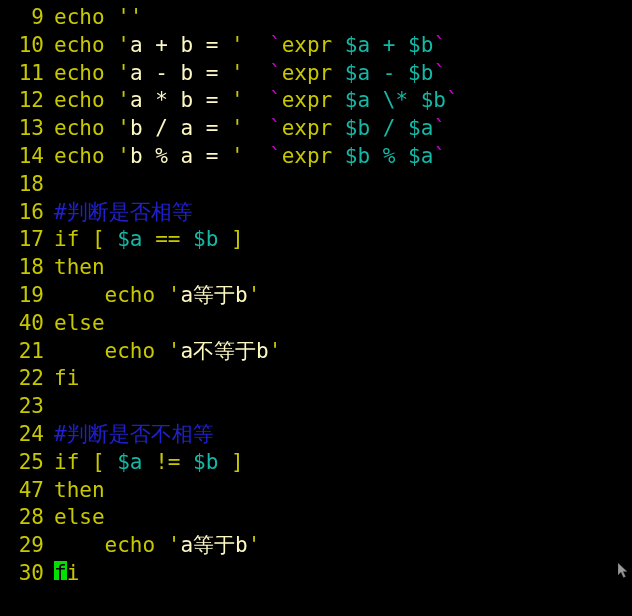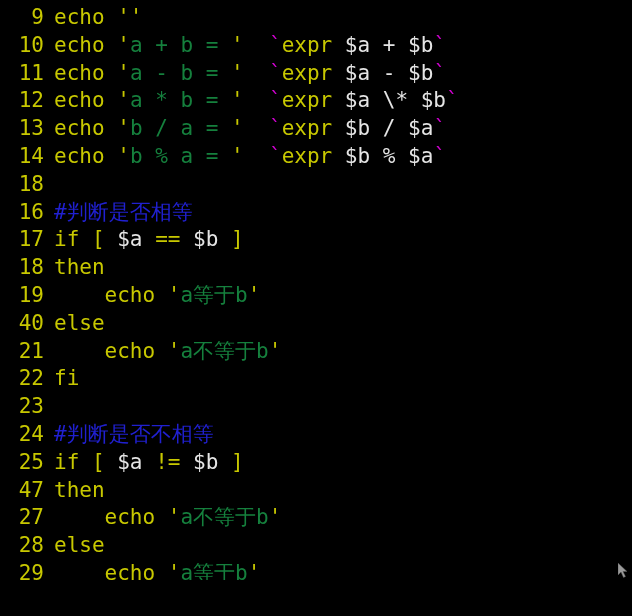--- a/index.html
+++ b/index.html
@@ -41,23 +41,23 @@
   }
   .gutter-gap {
     display: inline-block;
     width: 10px;
   }
   .tok {
     font-size: 21px;
   }
   
   .t-normal   { color: #c8c800; }  
-  .t-string   { color: #15803d; }  
+  .t-string   { color: #fef9c3; }  
   .t-quote    { color: #c8c800; }  
-  .t-var      { color: #e5e5e5; }  
+  .t-var      { color: #14b8a6; }  
   .t-backtick { color: #d000d0; }  
   .t-comment  { color: #2020d0; }  
   .cjk {
     font-family: Liberation Serif, serif;
     font-size: 21px;
   }
   .cursor {
     background: #00e000;
     color: #000000;
     font-size: 21px;
@@ -87,21 +87,20 @@
       <div class="code-line"><span class="lineno">17</span><span class="gutter-gap"></span><span class="tok t-normal">if [ </span><span class="tok t-var">$a</span><span class="tok t-normal"> == </span><span class="tok t-var">$b</span><span class="tok t-normal"> ]</span></div>
       <div class="code-line"><span class="lineno">18</span><span class="gutter-gap"></span><span class="tok t-normal">then</span></div>
       <div class="code-line"><span class="lineno">19</span><span class="gutter-gap"></span><span class="tok t-normal">    echo </span><span class="tok t-quote">'</span><span class="tok t-string">a</span><span class="tok t-string cjk">等于</span><span class="tok t-string">b</span><span class="tok t-quote">'</span></div>
       <div class="code-line"><span class="lineno">40</span><span class="gutter-gap"></span><span class="tok t-normal">else</span></div>
       <div class="code-line"><span class="lineno">21</span><span class="gutter-gap"></span><span class="tok t-normal">    echo </span><span class="tok t-quote">'</span><span class="tok t-string">a</span><span class="tok t-string cjk">不等于</span><span class="tok t-string">b</span><span class="tok t-quote">'</span></div>
       <div class="code-line"><span class="lineno">22</span><span class="gutter-gap"></span><span class="tok t-normal">fi</span></div>
       <div class="code-line"><span class="lineno">23</span><span class="gutter-gap"></span></div>
       <div class="code-line"><span class="lineno">24</span><span class="gutter-gap"></span><span class="tok t-comment">#</span><span class="tok t-comment cjk">判断是否不相等</span></div>
       <div class="code-line"><span class="lineno">25</span><span class="gutter-gap"></span><span class="tok t-normal">if [ </span><span class="tok t-var">$a</span><span class="tok t-normal"> != </span><span class="tok t-var">$b</span><span class="tok t-normal"> ]</span></div>
       <div class="code-line"><span class="lineno">47</span><span class="gutter-gap"></span><span class="tok t-normal">then</span></div>
-      <div class="code-line"><span class="lineno">27</span><span class="gutter-gap"></span><span class="tok t-normal">    echo </span><span class="tok t-quote">'</span><span class="tok t-string">a</span><span class="tok t-string cjk">不等于</span><span class="tok t-string">b</span><span class="tok t-quote">'</span></div>
       <div class="code-line"><span class="lineno">28</span><span class="gutter-gap"></span><span class="tok t-normal">else</span></div>
       <div class="code-line"><span class="lineno">29</span><span class="gutter-gap"></span><span class="tok t-normal">    echo </span><span class="tok t-quote">'</span><span class="tok t-string">a</span><span class="tok t-string cjk">等于</span><span class="tok t-string">b</span><span class="tok t-quote">'</span></div>
       <div class="code-line"><span class="lineno">30</span><span class="gutter-gap"></span><span class="tok t-normal cursor">f</span><span class="tok t-normal">i</span></div>
     </div>
 
   <svg id="mouse-pointer" viewBox="0 0 12 16">
     <polygon points="0,0 0,12 3,9 5.5,14.5 7.5,13.5 5,8.5 9,8.5" fill="#9a9a9a" stroke="#555555" stroke-width="0.5"></polygon>
   </svg>
 </div>
 

